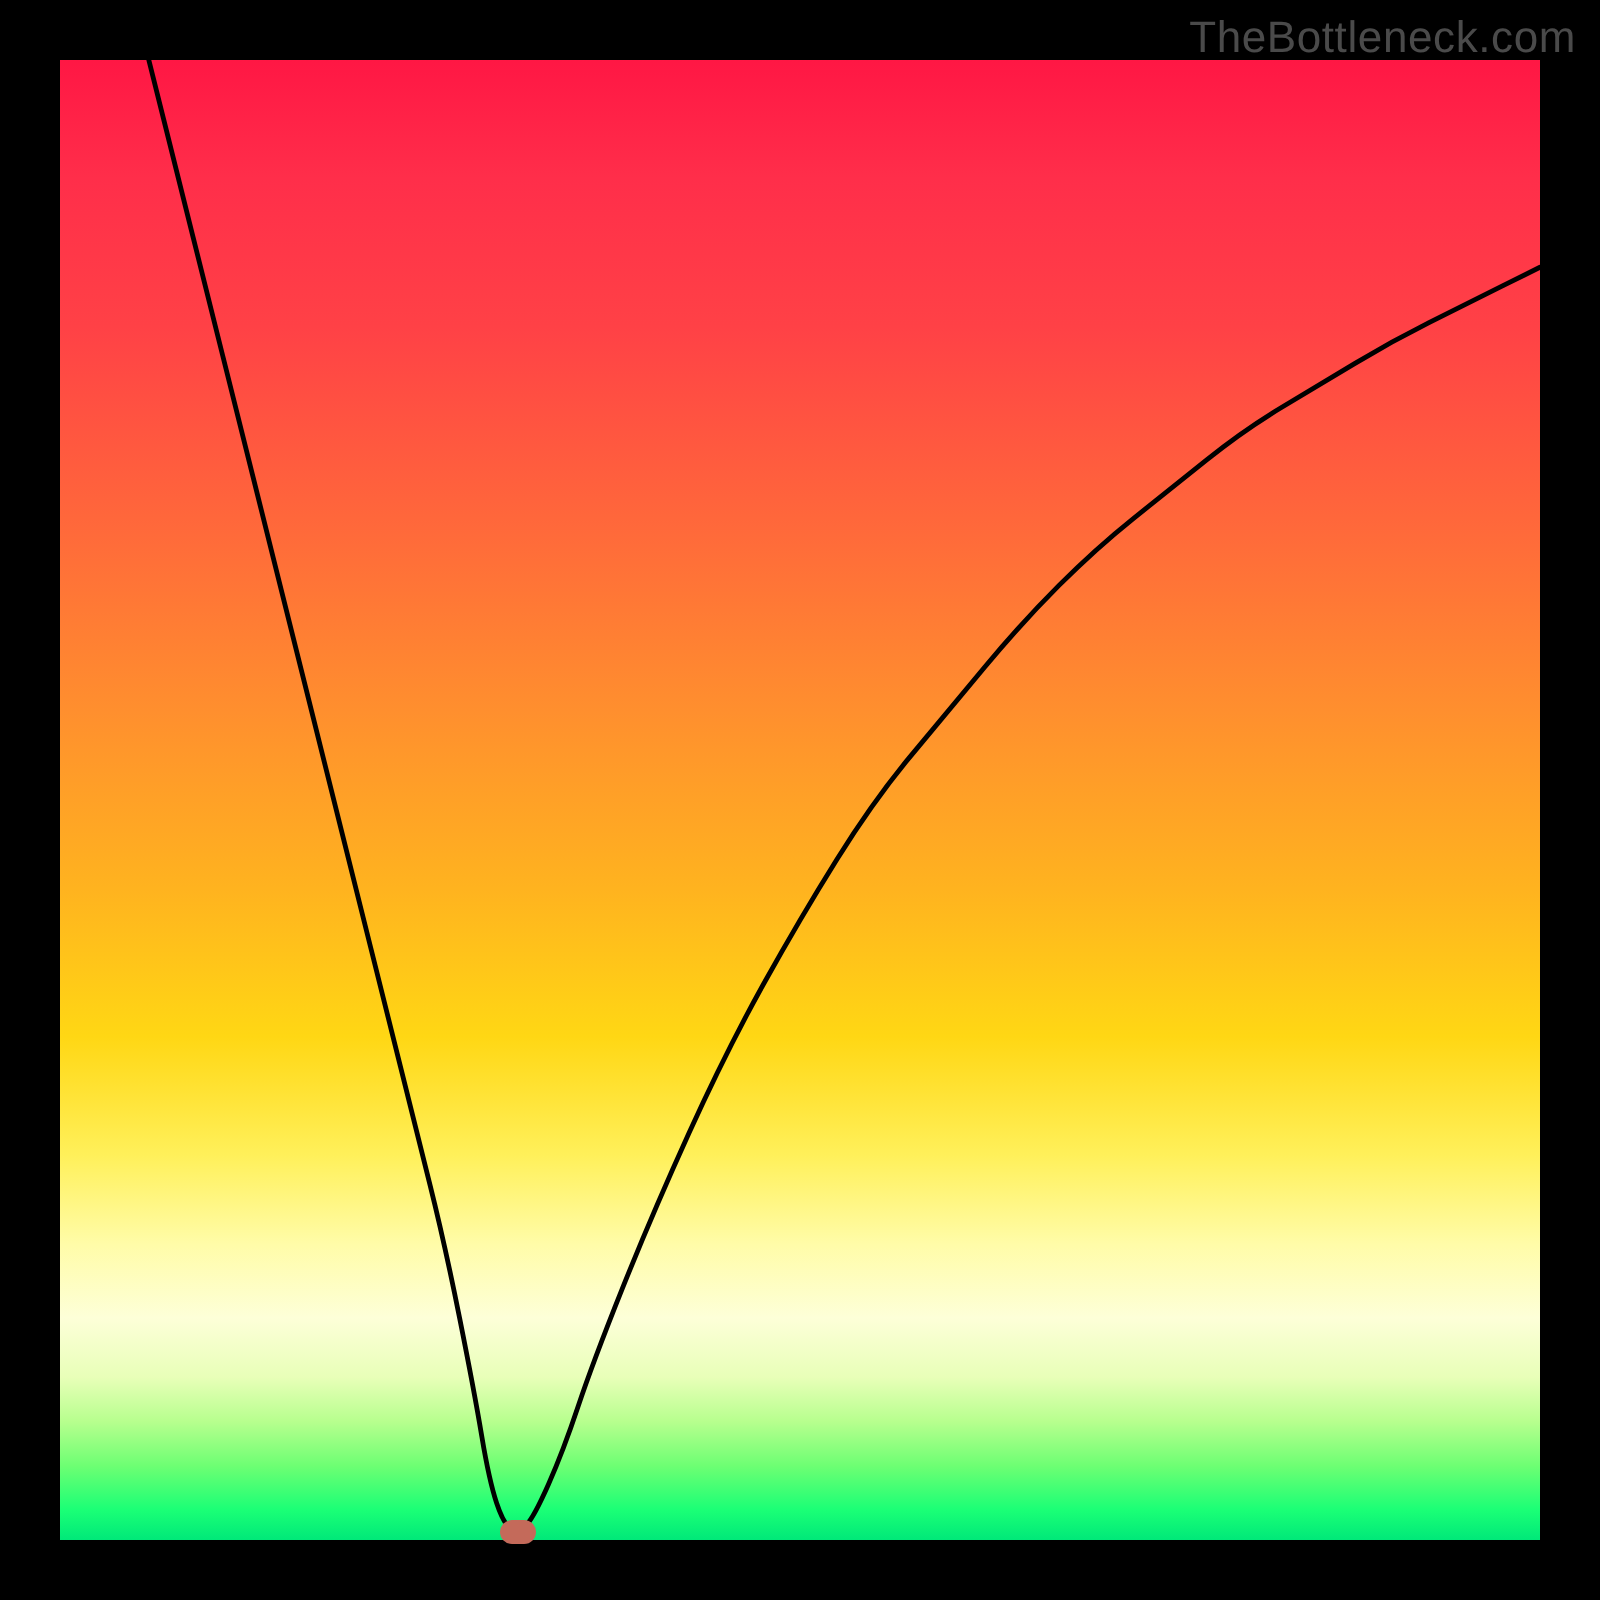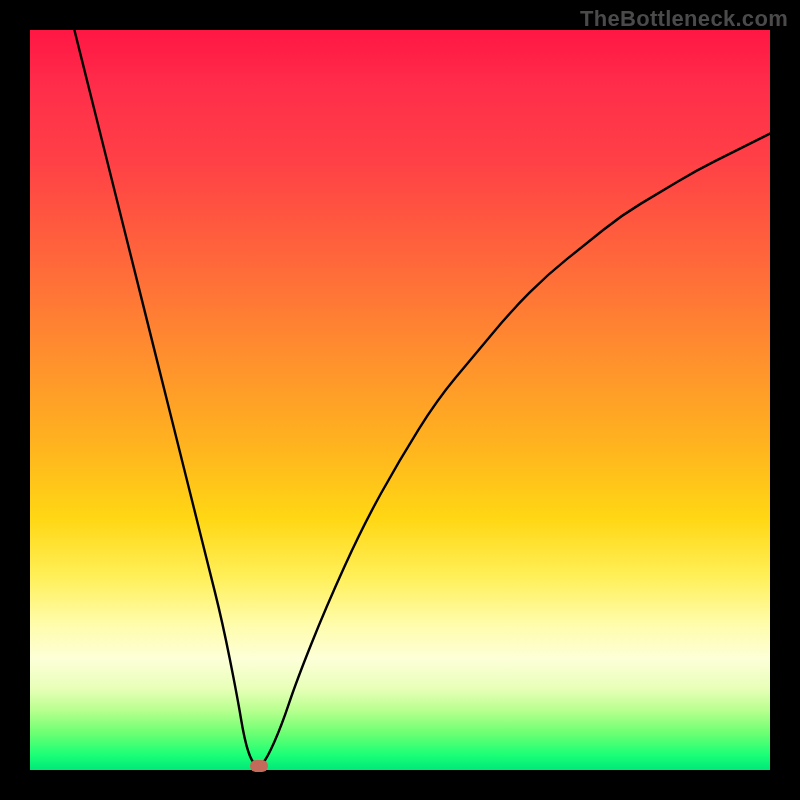--- a/index.html
+++ b/index.html
@@ -42,21 +42,21 @@
       #1aff76 98%,
       #00e879 100%
     );
   }
   .attrib {
     position: absolute;
     top: 6px;
     right: 12px;
     color: #4a4a4a;
     font-size: 22px;
-    font-weight: 700;
+    font-weight: 400;
     letter-spacing: 0.3px;
     user-select: none;
   }
   svg.curve {
     position: absolute;
     left: 0;
     top: 0;
     width: 740px;
     height: 740px;
   }

